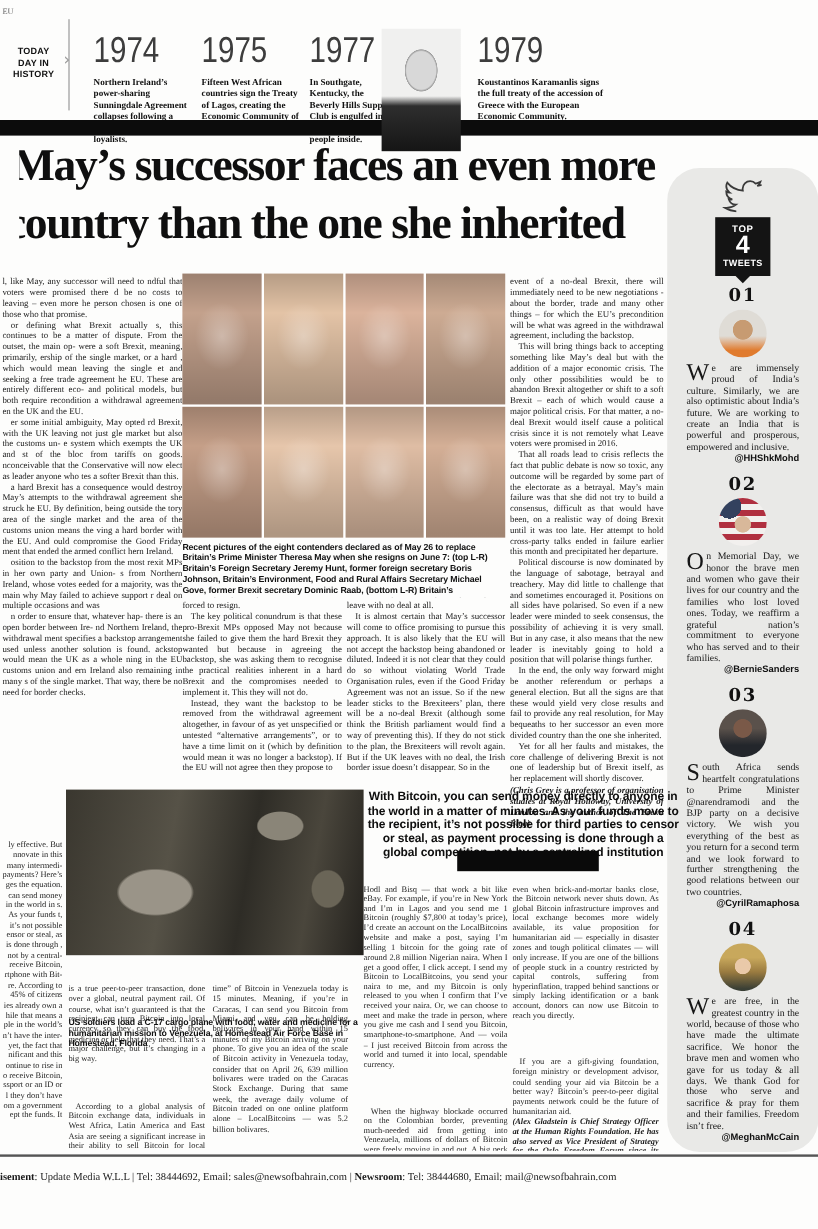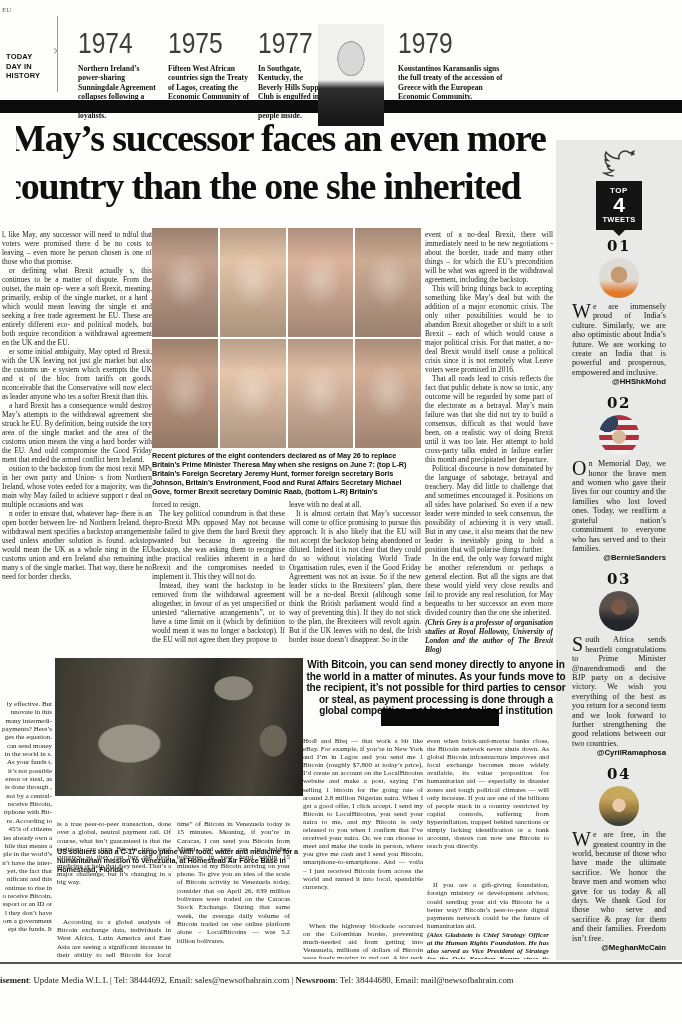--- a/index.html
+++ b/index.html
@@ -1,21 +1,21 @@
 <!DOCTYPE html>
 <html lang="en"><head>
 <meta charset="utf-8">
 <style>
   html,body { margin:0; padding:0; }
   body { width:682px; height:1024px; background:#fdfdfc; font-family:"Liberation Serif",serif; color:#1b1b1b; }
   .page { position:relative; width:682px; height:1024px; overflow:hidden; background:#fdfdfc; }
 
   
   .frag-topleft { position:absolute; left:2px; top:6px; font:7px "Liberation Serif",serif; color:#666; }
-  .history-label { position:absolute; left:6px; top:52px; width:44px; text-align:left;
+  .history-label { position:absolute; left:6px; top:38px; width:44px; text-align:center;
       font:bold 7.5px/9.5px "Liberation Sans",sans-serif; letter-spacing:.2px; color:#111; }
   .history-vline { position:absolute; left:57px; top:16px; width:1px; height:76px; background:#9a9a9a; }
   .history-chevron { position:absolute; left:53px; top:42px; color:#9a9a9a; font:400 14px "DejaVu Sans",sans-serif; }
   .hitem { position:absolute; top:26px; }
   .hitem .year { font-family:"Liberation Sans",sans-serif; font-weight:200; font-size:30px; line-height:34px;
       color:#3d3d3d; transform:scaleX(.82); transform-origin:left; }
   .hitem .desc { margin-top:4px; font:bold 7.6px/9.4px "Liberation Serif",serif; color:#111; }
   .h1{left:78px;width:82px} .h2{left:168px;width:82px} .h3{left:258px;width:70px} .h4{left:398px;width:112px}
   .karamanlis { position:absolute; left:318px; top:24px; width:66px; height:102px; z-index:3;
       background: radial-gradient(ellipse 21px 27px at 50% 34%, #d8d8d8 58%, #9a9a9a 64%, rgba(0,0,0,0) 66%),
@@ -41,21 +41,21 @@
       grid-template-columns:repeat(4,1fr); grid-template-rows:1fr 1fr; gap:2px; background:#fff; }
   .face { position:relative; }
   .face::after { content:""; position:absolute; inset:0;
       background: radial-gradient(ellipse 55% 42% at 50% 48%, rgba(255,255,255,.32), rgba(0,0,0,0) 62%),
                   linear-gradient(180deg, rgba(0,0,0,.20), rgba(0,0,0,0) 30%, rgba(0,0,0,.24) 96%); }
   .photocaption { position:absolute; left:152px; top:452px; width:269px; height:46px; overflow:hidden;
       font:bold 7.3px/8.9px "Liberation Sans",sans-serif; letter-spacing:-.1px; color:#111; }
 
   
   .sidebar { position:absolute; left:556px; top:140px; width:126px; height:820px; background:#e9e9e7;
-      overflow:hidden; text-align:center; }
+      overflow:hidden; text-align:center;border-radius:27px; }
   .bird { display:block; margin:10px auto 4px; width:34px; height:27px; }
   .tweetsbox { position:relative; width:46px; margin:0 auto; background:#141414; color:#fff;
       padding:5px 0 6px; font-family:"Liberation Sans",sans-serif; }
   .tb-top{font-size:8px;font-weight:bold;letter-spacing:.5px;line-height:9px}
   .tb-num{font-size:21px;font-weight:bold;line-height:20px}
   .tb-bottom{font-size:7.5px;font-weight:bold;letter-spacing:.3px;line-height:9px}
   .tb-tail{position:absolute;left:50%;bottom:-6px;transform:translateX(-50%);width:0;height:0;
       border:6px solid transparent;border-top:6px solid #141414;border-bottom:0;}
   .tweet { padding:0 16px; margin-top:8px; }
   .tweet-num { text-align:center; font-family:"DejaVu Serif",serif; font-weight:bold; font-size:15px;
@@ -171,20 +171,21 @@
         <p>leave with no deal at all.</p>
         <p>It is almost certain that May’s successor will come to office promising to pursue this approach. It is also likely that the EU will not accept the backstop being abandoned or diluted. Indeed it is not clear that they could do so without violating World Trade Organisation rules, even if the Good Friday Agreement was not an issue. So if the new leader sticks to the Brexiteers’ plan, there will be a no-deal Brexit (although some think the British parliament would find a way of preventing this). If they do not stick to the plan, the Brexiteers will revolt again. But if the UK leaves with no deal, the Irish border issue doesn’t disappear. So in the</p>
       </div>
     <div class="col colD">
       <div>
           <p>event of a no-deal Brexit, there will immediately need to be new negotiations - about the border, trade and many other things – for which the EU’s precondition will be what was agreed in the withdrawal agreement, including the backstop.</p>
           <p>This will bring things back to accepting something like May’s deal but with the addition of a major economic crisis. The only other possibilities would be to abandon Brexit altogether or shift to a soft Brexit – each of which would cause a major political crisis. For that matter, a no-deal Brexit would itself cause a political crisis since it is not remotely what Leave voters were promised in 2016.</p>
           <p>That all roads lead to crisis reflects the fact that public debate is now so toxic, any outcome will be regarded by some part of the electorate as a betrayal. May’s main failure was that she did not try to build a consensus, difficult as that would have been, on a realistic way of doing Brexit until it was too late. Her attempt to hold cross-party talks ended in failure earlier this month and precipitated her departure.</p>
           <p>Political discourse is now dominated by the language of sabotage, betrayal and treachery. May did little to challenge that and sometimes encouraged it. Positions on all sides have polarised. So even if a new leader were minded to seek consensus, the possibility of achieving it is very small. But in any case, it also means that the new leader is inevitably going to hold a position that will polarise things further.</p>
           <p>In the end, the only way forward might be another referendum or perhaps a general election. But all the signs are that these would yield very close results and fail to provide any real resolution, for May bequeaths to her successor an even more divided country than the one she inherited.</p>
+          <p>Yet for all her faults and mistakes, the core challenge of delivering Brexit is not one of leadership but of Brexit itself, as her replacement will shortly discover.</p>
         </div>
       <div class="credit">(Chris Grey is a professor of organisation studies at Royal Holloway, University of London and the author of The Brexit Blog)</div>
     </div>
   </section>
 
   <aside class="sidebar">
     <svg class="bird" viewBox="0 0 24 20">
       <path d="M23.6 2.9c-.8.4-1.7.6-2.7.8 1-.6 1.7-1.5 2-2.6-.9.5-1.9.9-3 1.1C19.1 1.3 17.9.7 16.6.7c-2.6 0-4.7 2.1-4.7 4.7 0 .4 0 .7.1 1.1C8.1 6.3 4.7 4.4 2.4 1.6c-.4.7-.6 1.5-.6 2.3 0 1.6.8 3 2.1 3.9-.8 0-1.5-.2-2.1-.6v.1c0 2.3 1.6 4.1 3.7 4.6-.4.1-.8.2-1.2.2-.3 0-.6 0-.9-.1.6 1.9 2.3 3.2 4.4 3.2-1.6 1.3-3.6 2-5.8 2H.9c2.1 1.3 4.5 2.1 7.1 2.1" fill="none" stroke="#3a3a3a" stroke-width="1.1"></path>
     </svg>
 

